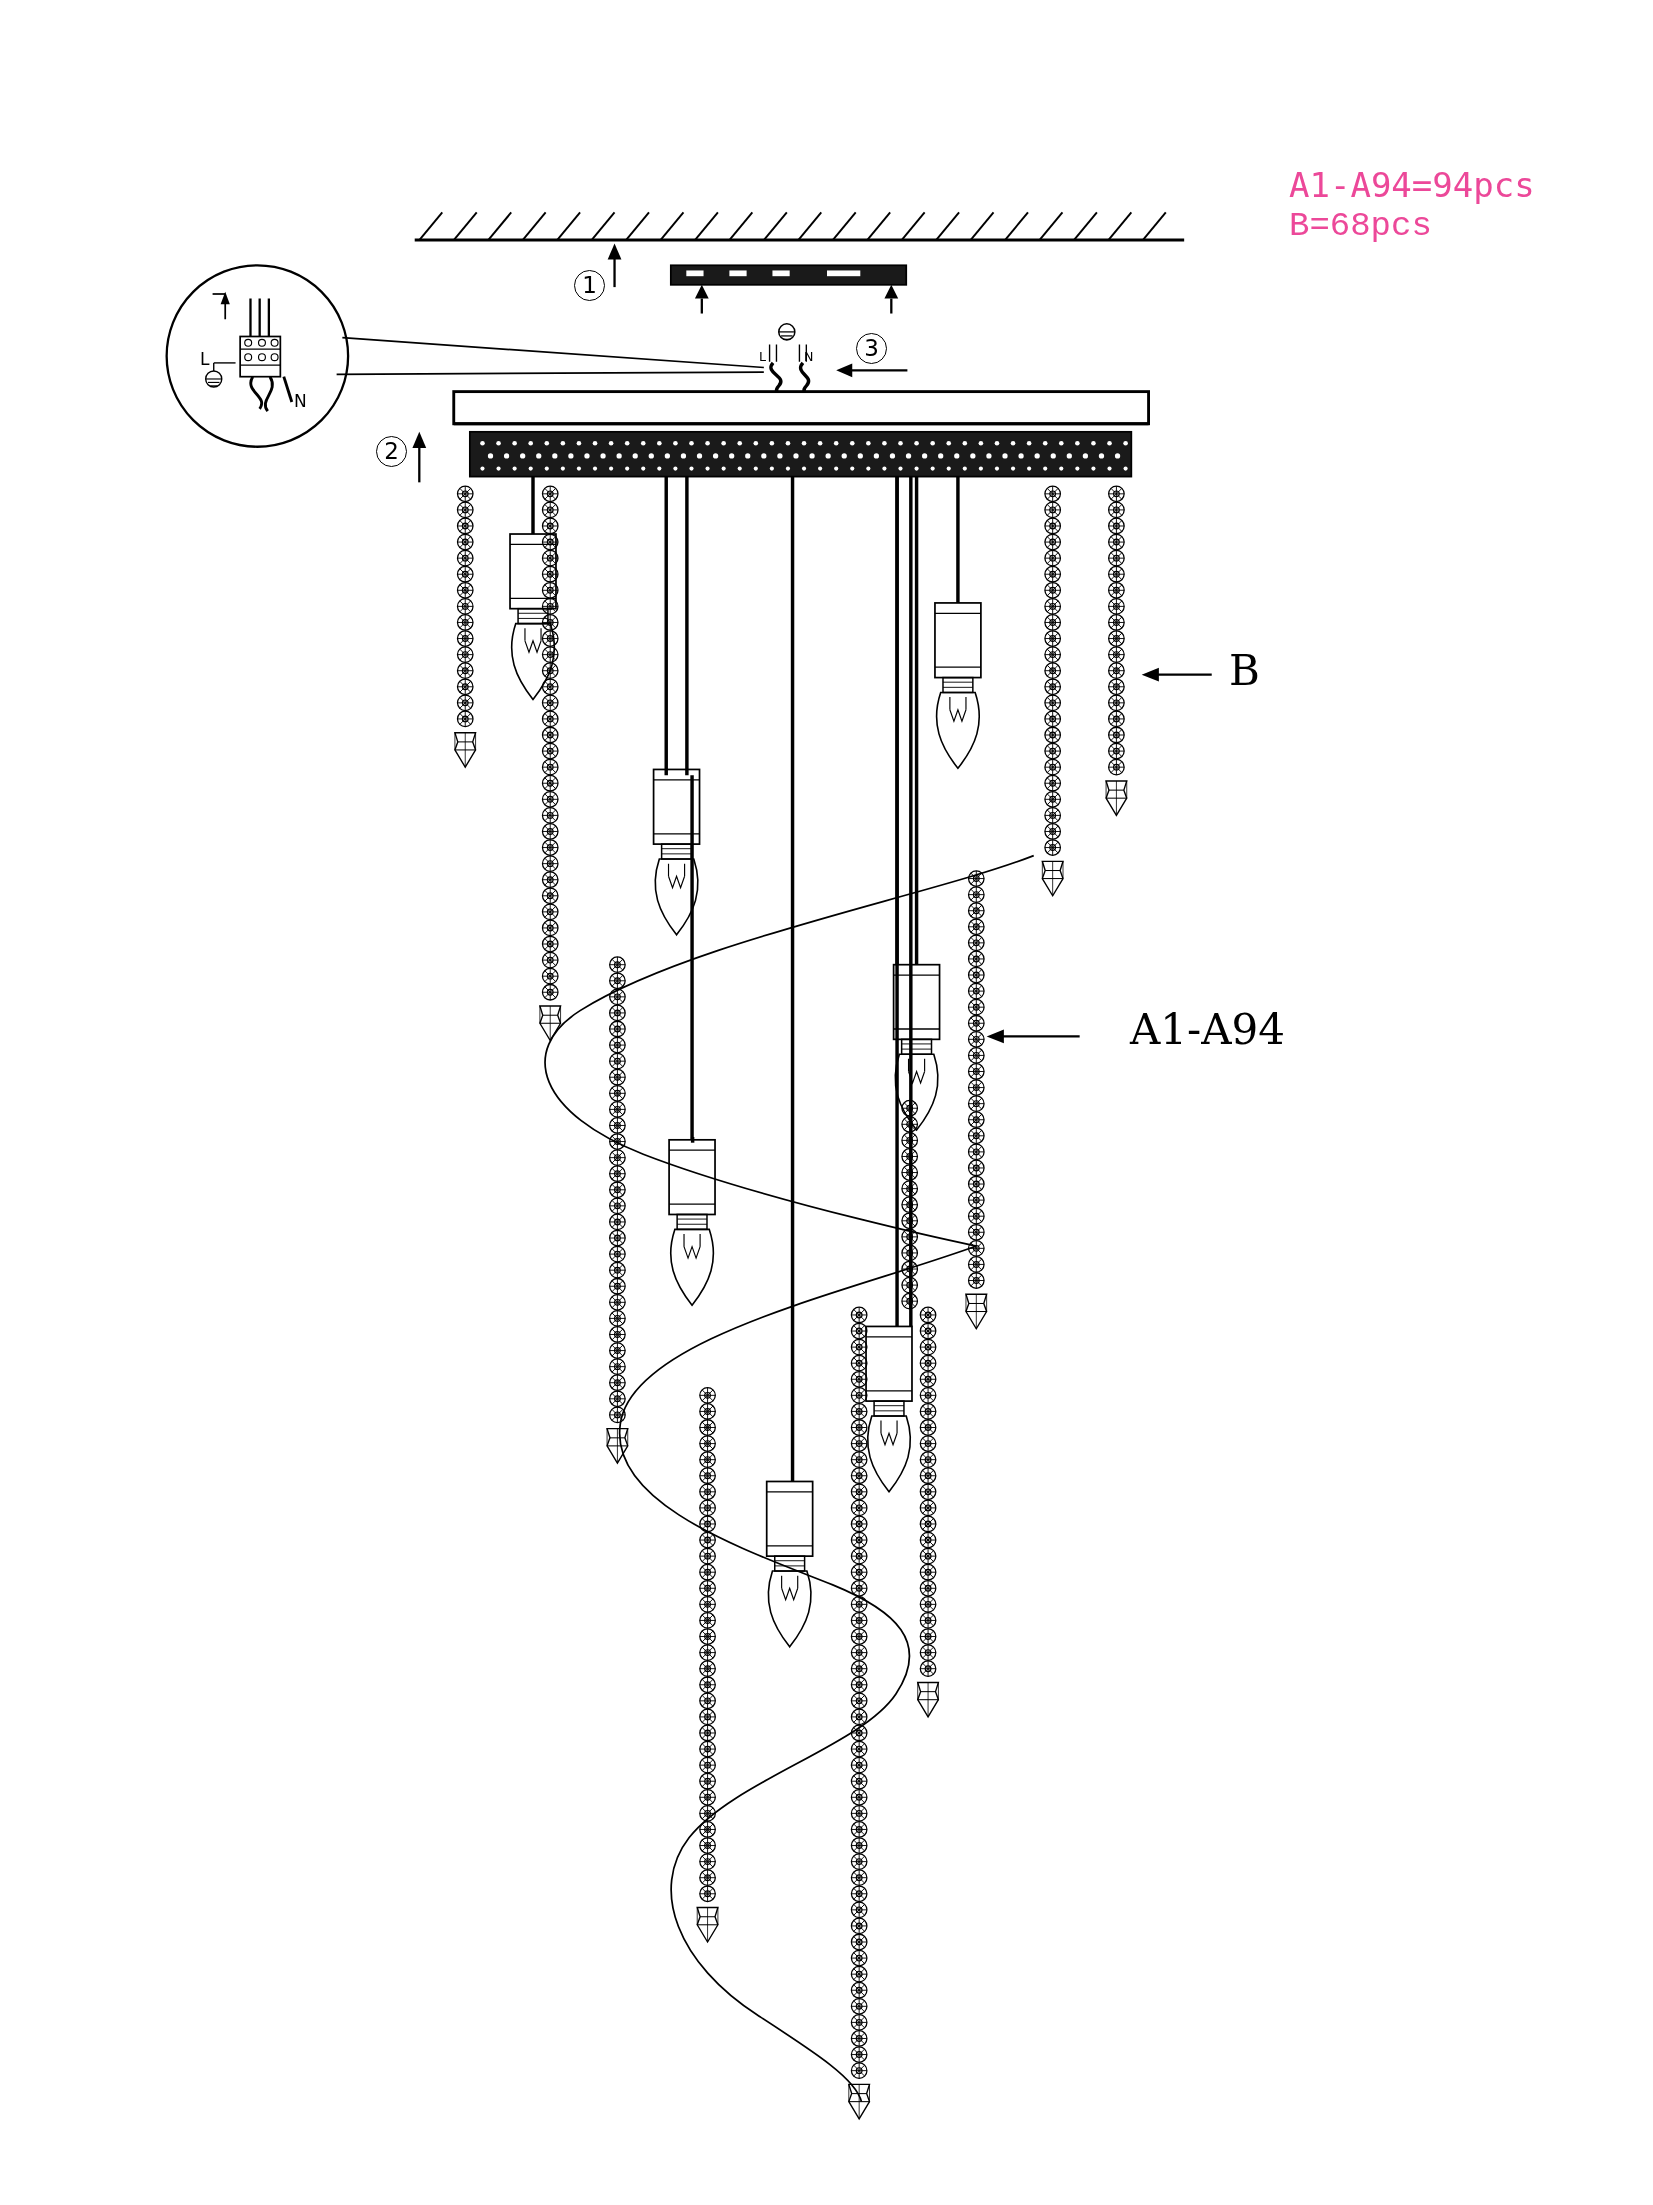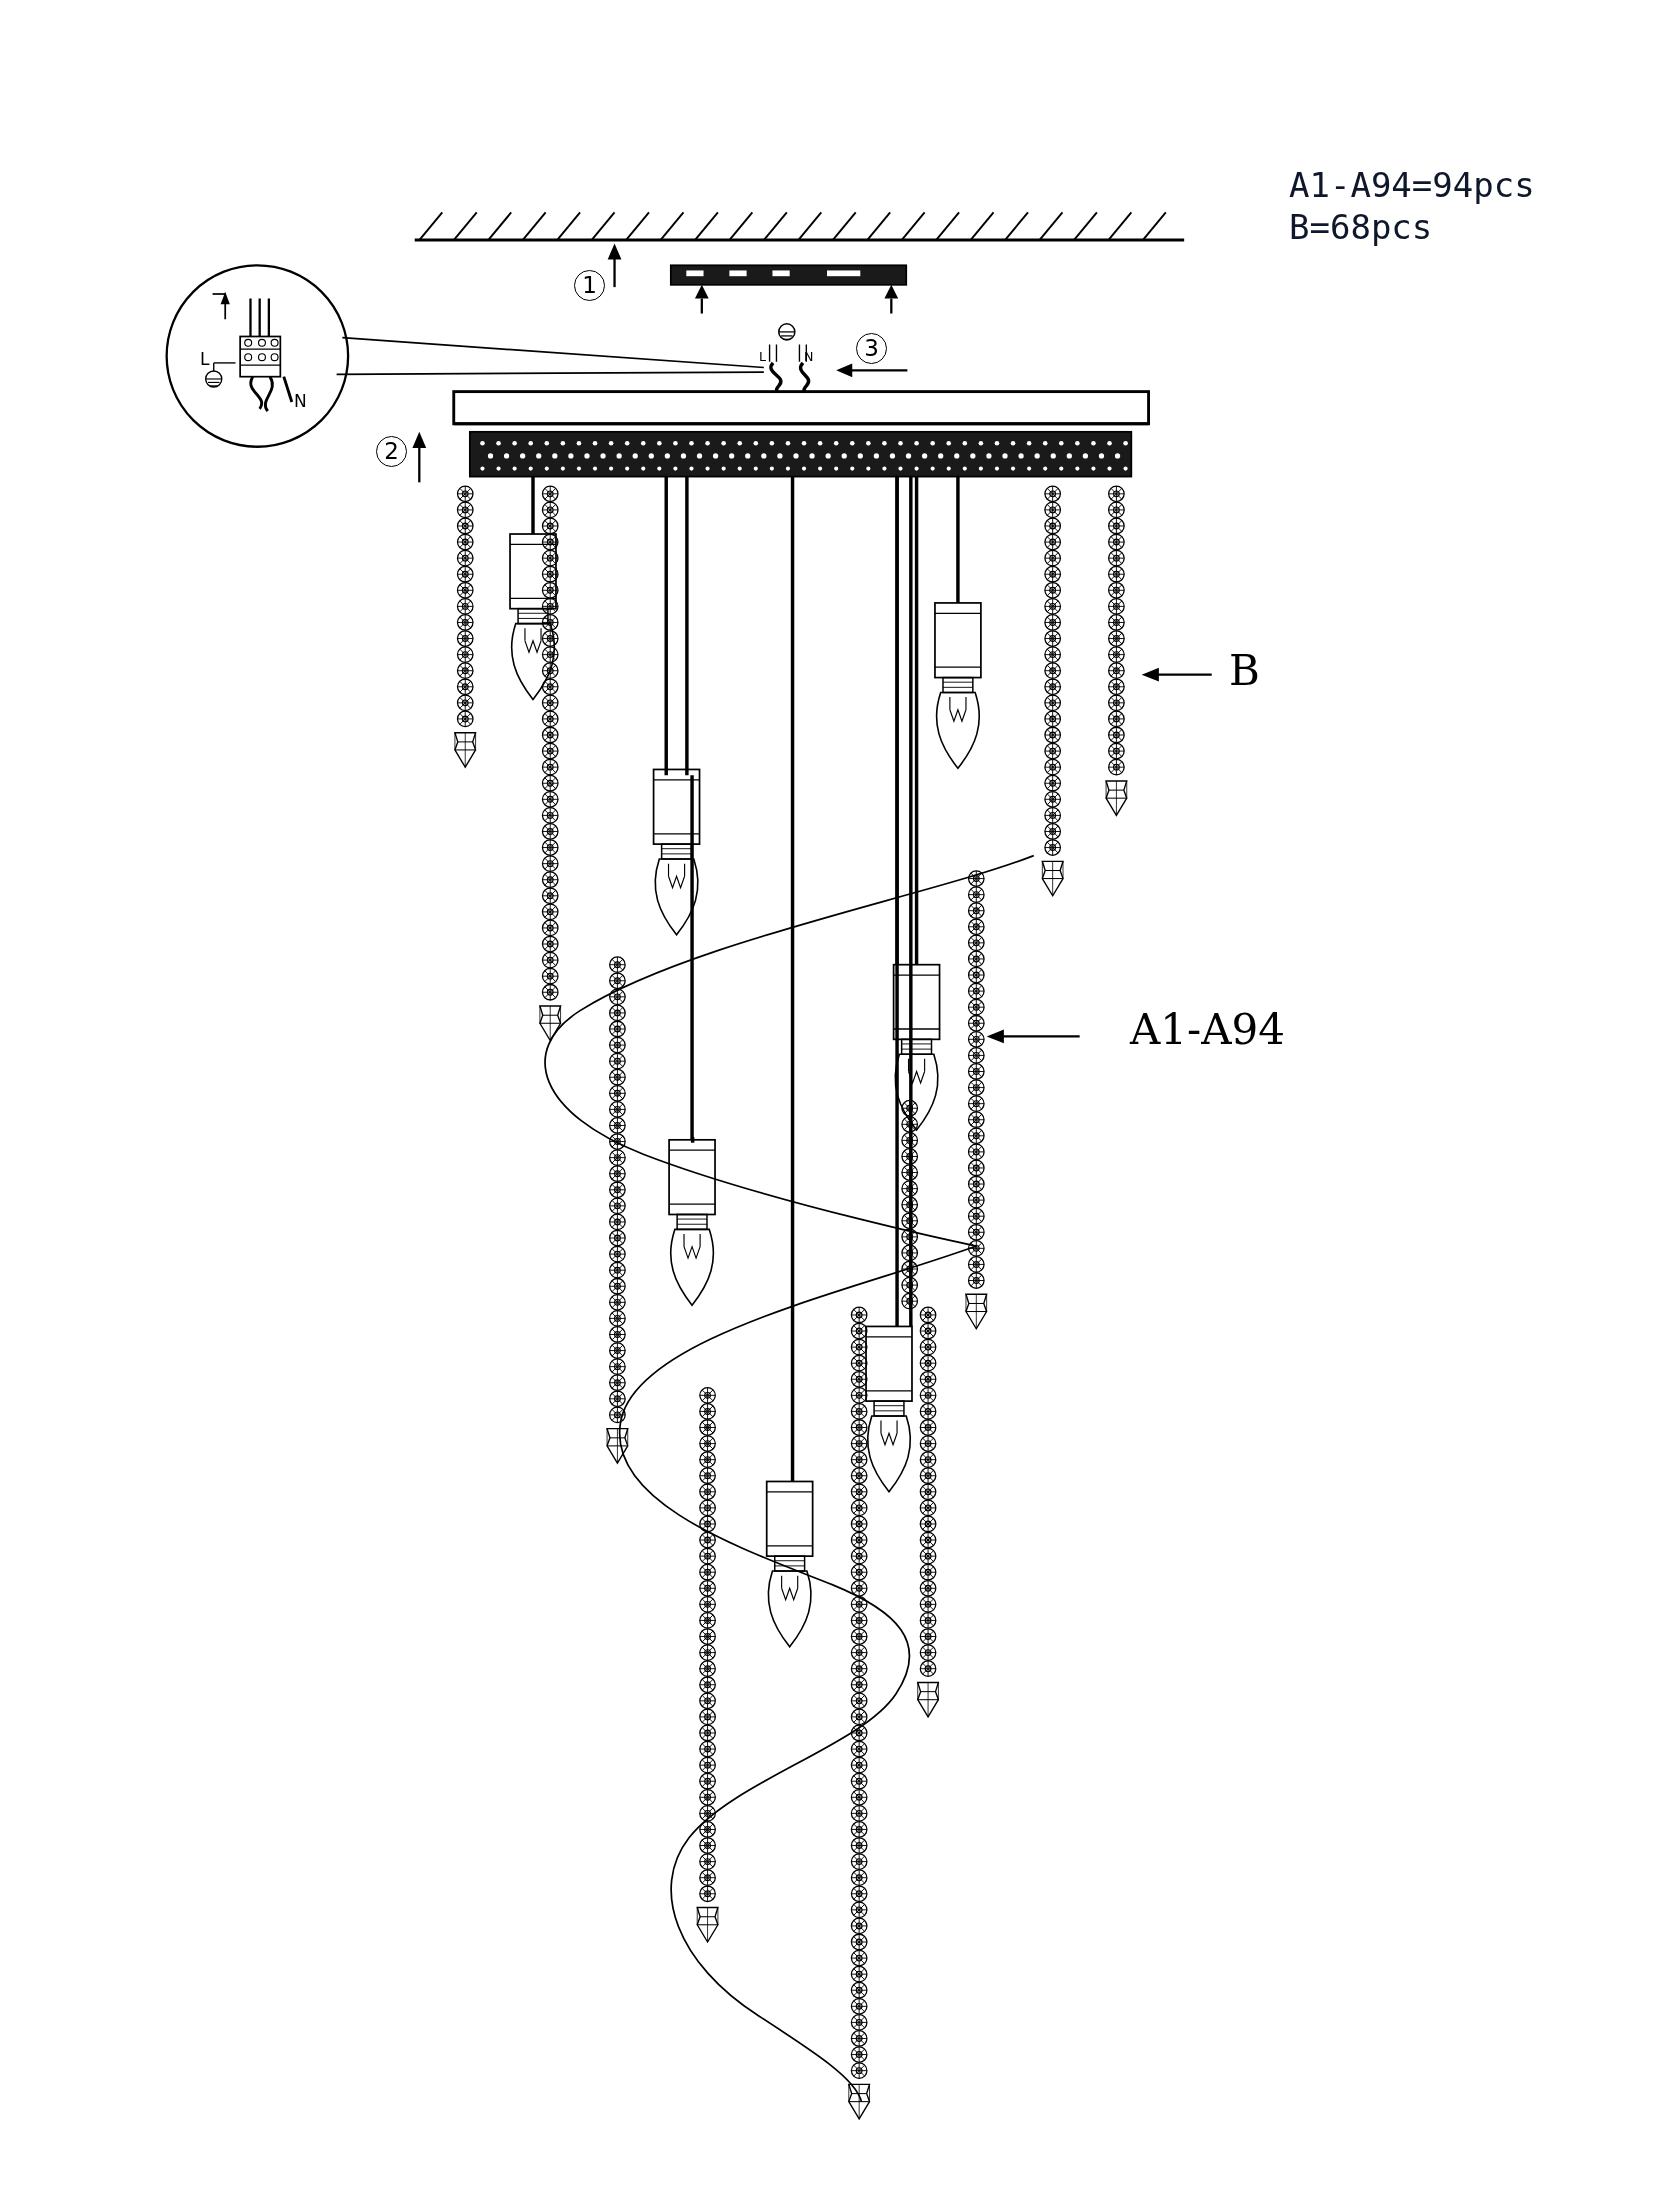--- a/index.html
+++ b/index.html
@@ -17,31 +17,32 @@
   #sheet {
     position: absolute;
     left: 0; top: 0;
     width: 1654px;
     height: 2205px;
   }
   .txt-parts {
     position: absolute;
     font-family: "DejaVu Sans Mono", monospace;
     font-size: 34px;
-    color: #0f172a;
+    color: #ec4899;
     letter-spacing: 0px;
     white-space: pre;
   }
   #parts-a {
     left: 1289px;
     top: 165px;
   }
   #parts-b {
     left: 1289px;
     top: 207px;
+    font-family: Liberation Mono, monospace;
   }
   .label-big {
     position: absolute;
     font-family: "DejaVu Serif", serif;
     font-size: 42px;
     color: #000;
     white-space: pre;
   }
   #label-B {
     left: 1229px;

